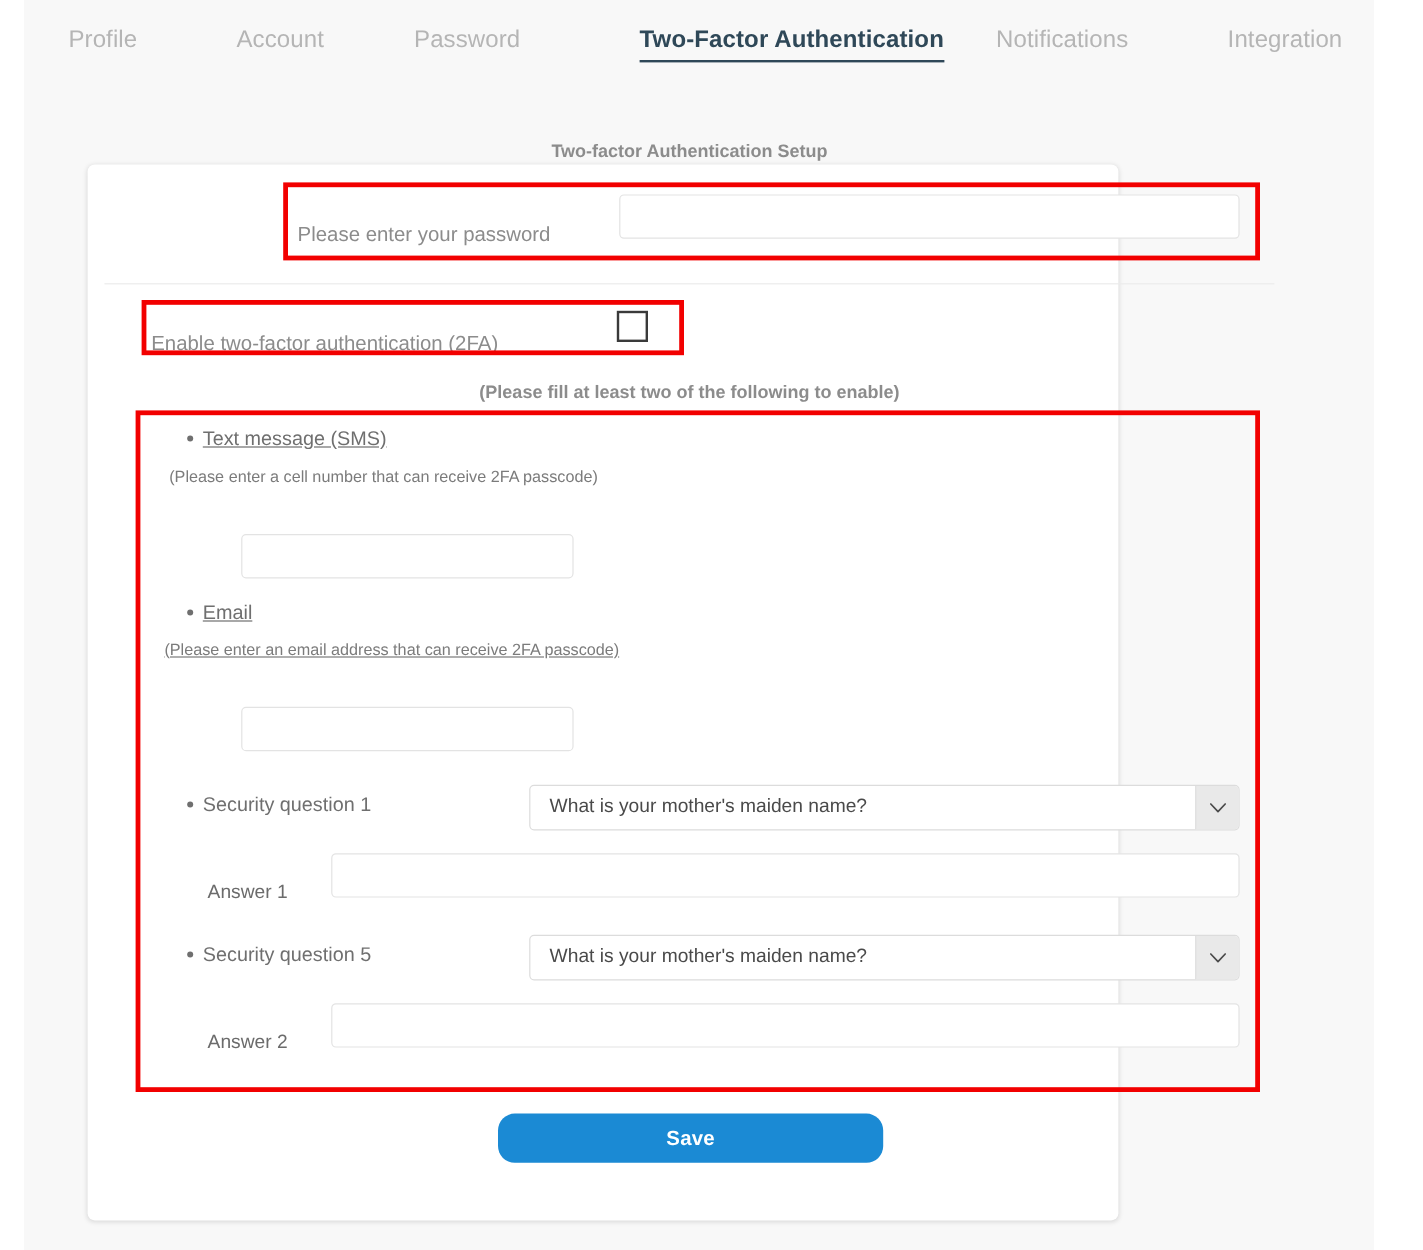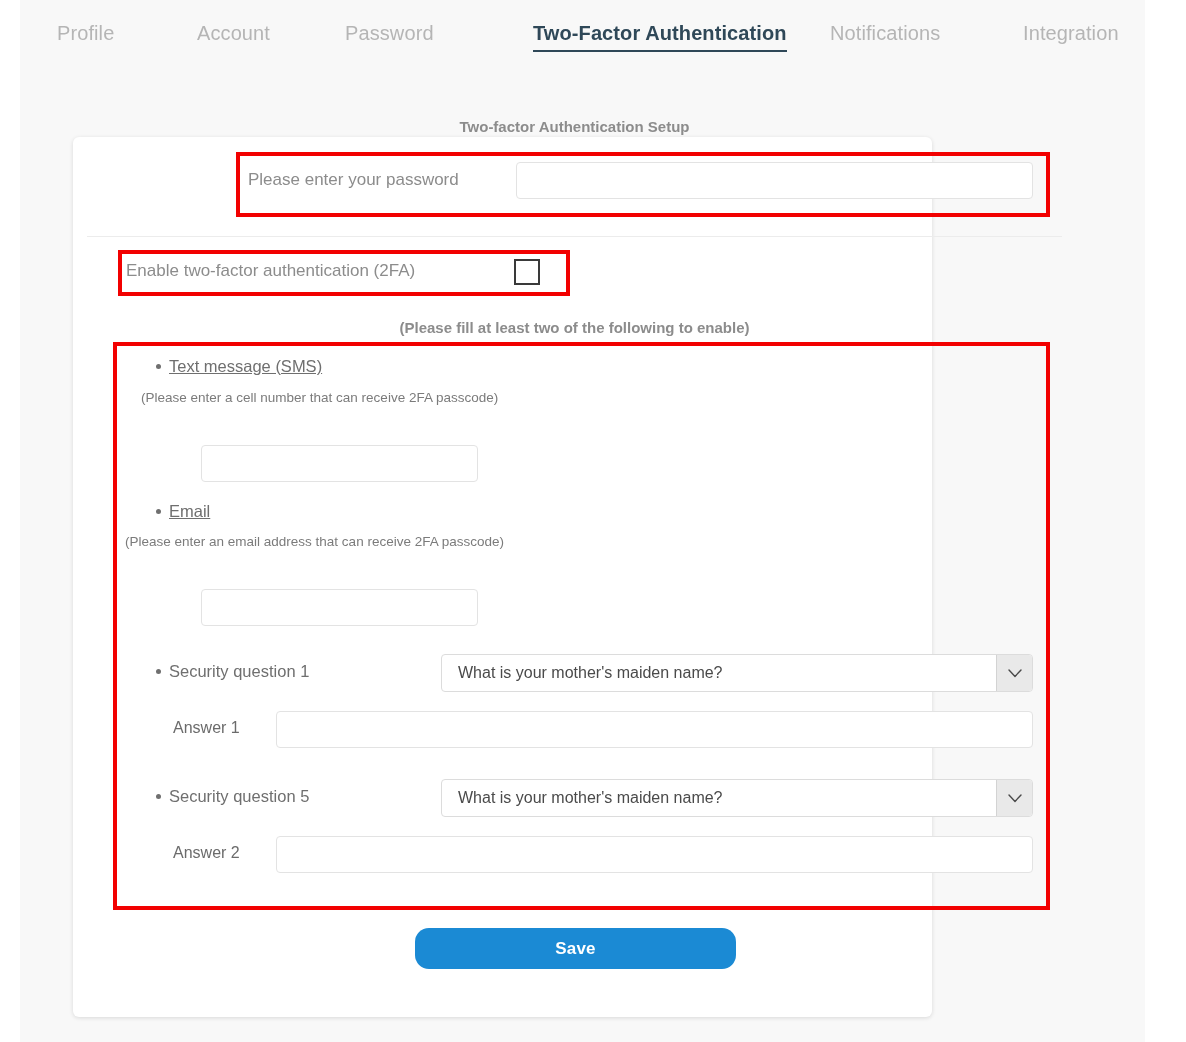--- a/index.html
+++ b/index.html
@@ -67,20 +67,21 @@
     left: 14px; top: 99px;
     width: 975px; height: 1px;
     background: #ececec;
   }
   
   .lbl {
     position: absolute;
     font-size: 17px;
     color: #8c8c8c;
     white-space: nowrap;
+    margin-top: 16px;
   }
   .lbl.dark { color: #6b6b6b; }
   .txtinput {
     position: absolute;
     background: #ffffff;
     border: 1px solid #e3e3e3;
     border-radius: 4px;
     font-size: 15px;
     color: #555;
     padding: 4px 10px;
@@ -206,21 +207,21 @@
 
     <div class="bullet" style="left:83px; top:220px;text-decoration:underline;">
       <span class="dot"></span><span>Text message (SMS)</span>
     </div>
     <div class="hint" style="left:68px; top:253px;">(Please enter a cell number that can receive 2FA passcode)</div>
     <input class="txtinput" style="left: 128px; top: 308px; width: 277px; height: 37px;" placeholder="">
 
     <div class="bullet" style="left:83px; top:365px;text-decoration:underline;">
       <span class="dot"></span><span>Email</span>
     </div>
-    <div class="hint" style="left:52px; top:397px;">(Please enter an email address that can receive 2FA passcode)</div>
+    <div class="hint" style="left:64px; top:397px;text-decoration:underline;">(Please enter an email address that can receive 2FA passcode)</div>
     <input class="txtinput" style="left: 128px; top: 452px; width: 277px; height: 37px;" placeholder="">
 
     <div class="bullet" style="left:83px; top:525px;">
       <span class="dot"></span><span>Security question 1</span>
     </div>
     <div class="selectwrap" style="left:368px; top:517px; width:592px;">
       <span class="val">What is your mother's maiden name?</span>
       <span class="arrowbtn">
         <svg width="14" height="9" viewBox="0 0 14 9">
             <path d="M1 1 L7 7.4 L13 1" fill="none" stroke="#4a4a4a" stroke-width="1.4" stroke-linecap="round" stroke-linejoin="round"></path>

